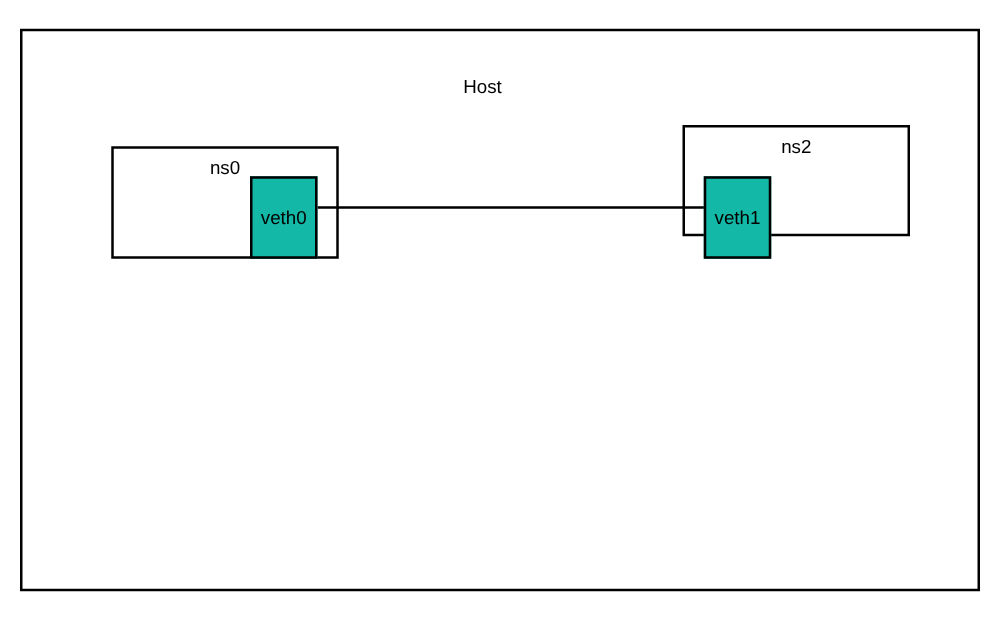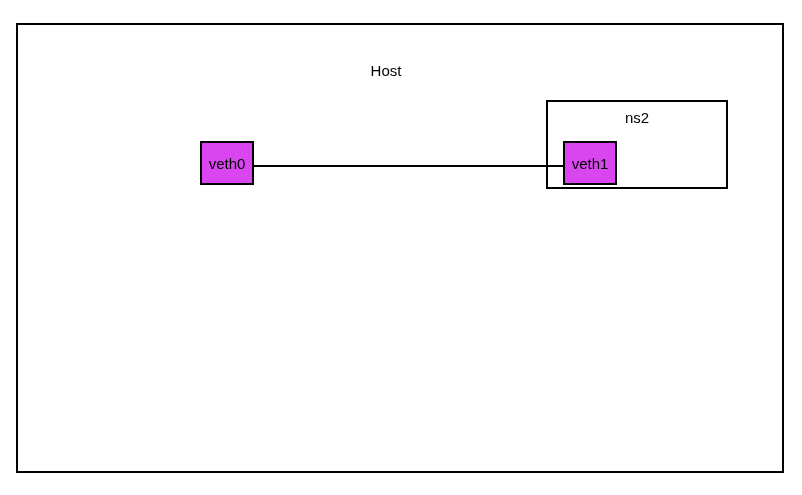--- a/index.html
+++ b/index.html
@@ -55,23 +55,23 @@
     right: 0;
     top: 7px;
     text-align: center;
     font-size: 15px;
     color: #000000;
   }
   .veth-box {
     position: absolute;
     box-sizing: border-box;
     border: 2px solid #000000;
-    background: #d946ef;
+    background: #14b8a6;
     width: 54px;
-    height: 44px;
+    height: 66px;
     display: flex;
     align-items: center;
     justify-content: center;
     font-size: 15px;
     color: #000000;
   }
   .veth-box-veth0 {
     left: 200px;
     top: 141px;
   }
@@ -90,20 +90,23 @@
 </style>
 </head>
 <body>
 
 <div class="canvas">
 
   <div class="box host-box"></div>
 
   <div class="host-label">Host</div>
 
+  <div class="box ns-box-ns0">
+    <div class="ns-label">ns0</div>
+  </div>
 
   <div class="box ns-box-ns2">
     <div class="ns-label">ns2</div>
   </div>
 
   <div class="link-line"></div>
 
   <div class="veth-box veth-box-veth0">
     <span>veth0</span>
   </div>

